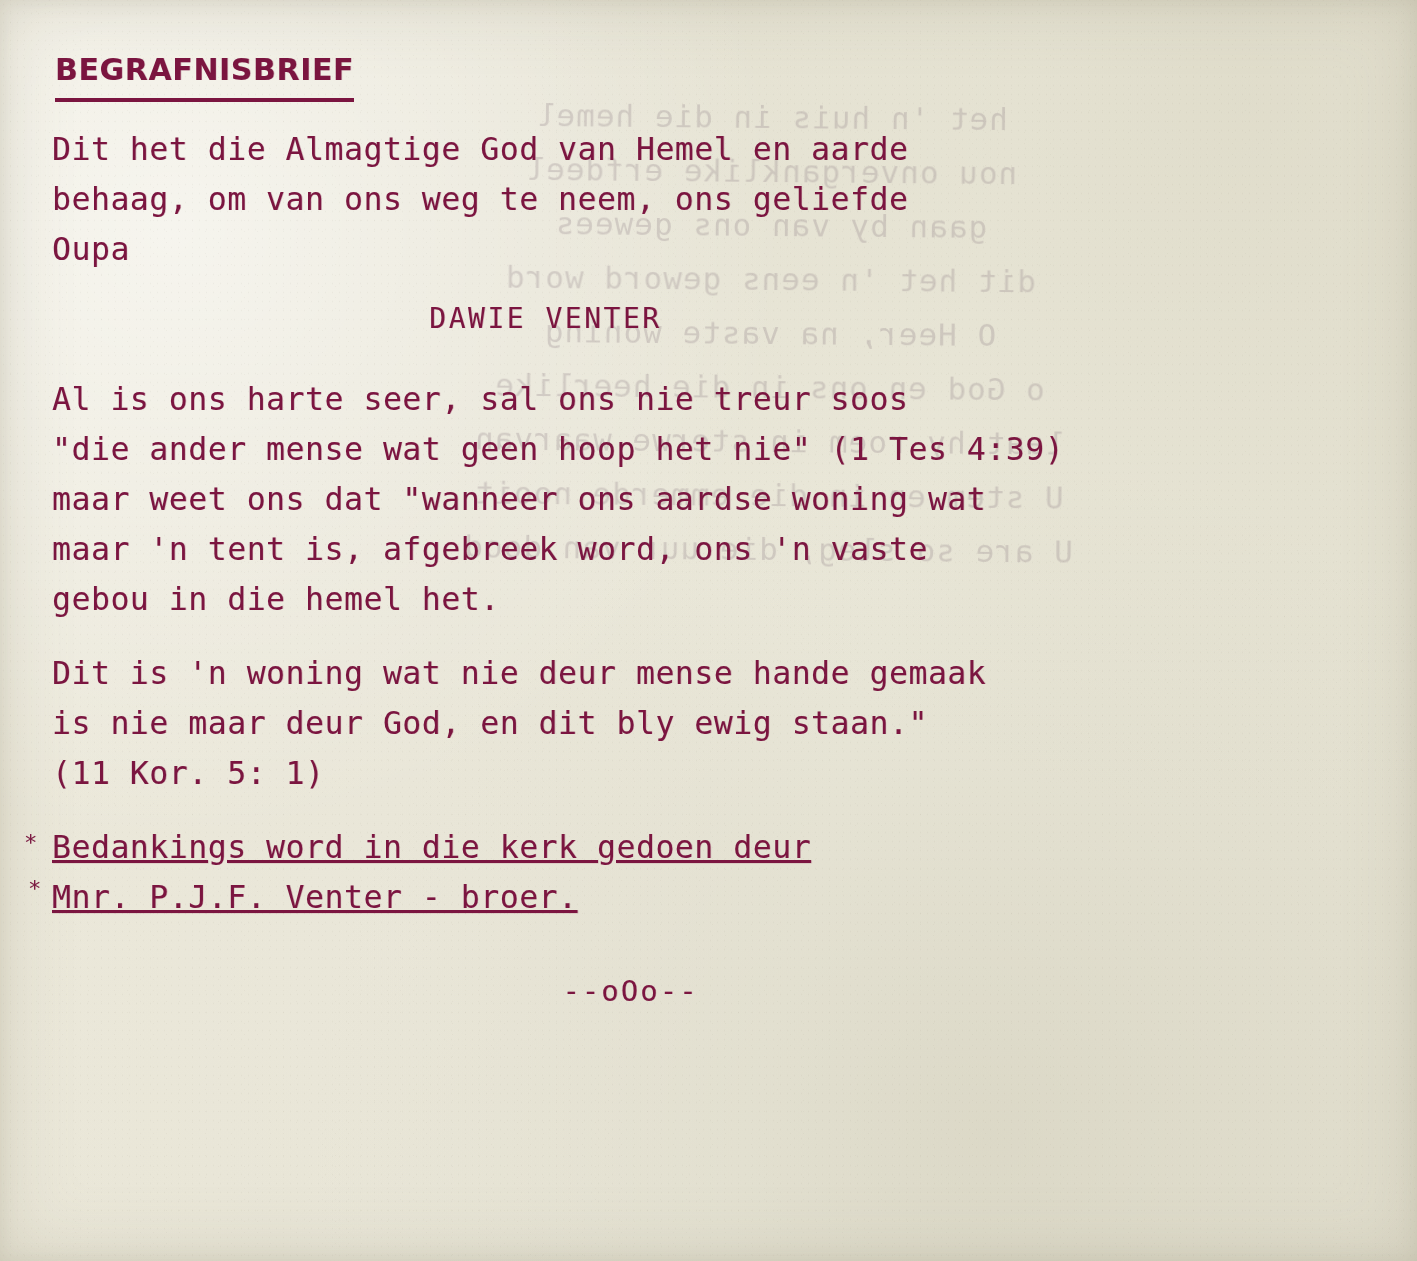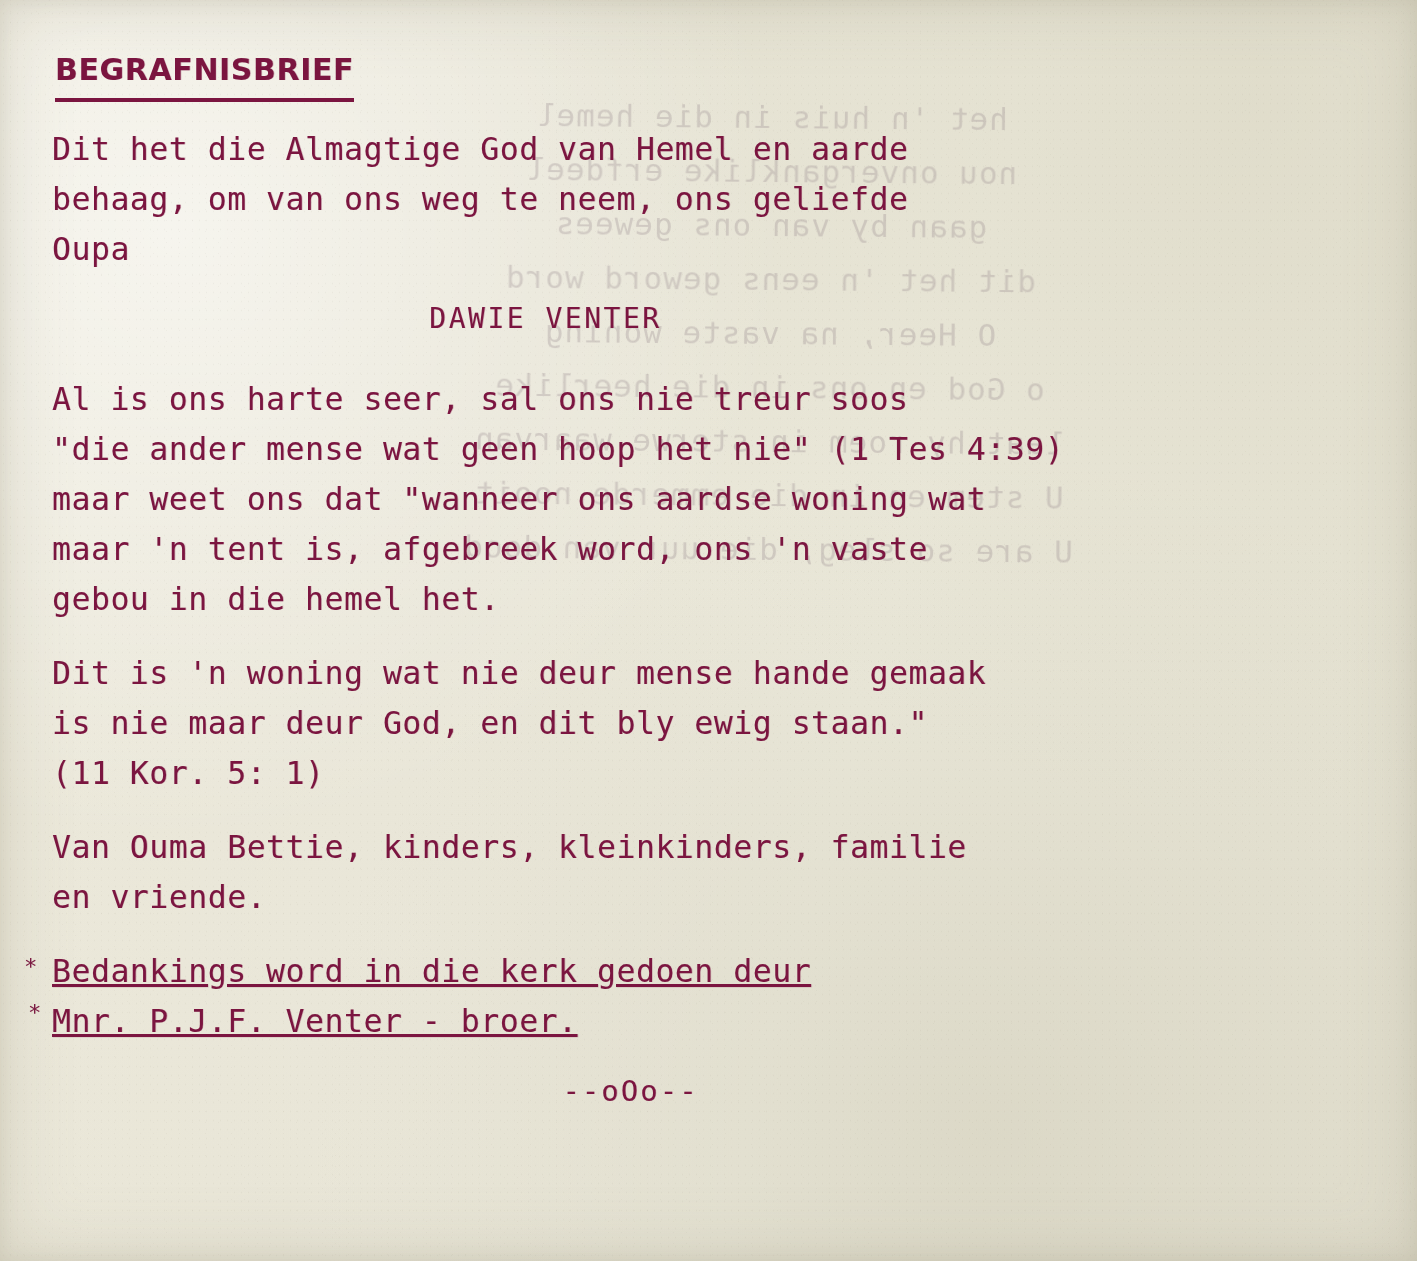--- a/index.html
+++ b/index.html
@@ -117,21 +117,21 @@
     font-size: 22px;
     line-height: 1;
   }
   .mark.m1 { left: -28px; top: 10px; }
   .mark.m2 { left: -24px; top: 56px; }
 
   .ooo {
     text-align: center;
     letter-spacing: 2px;
     font-size: 29px;
-    margin-top: 20px;
+    margin-top: 44px;
     padding-right: 160px;
   }
 </style>
 </head>
 <body>
 
 <div class="paper-grain"></div>
 <div class="paper-speckle"></div>
 
 <div class="bleed">het 'n huis in die hemel
@@ -158,22 +158,20 @@
     <p class="block">Al is ons harte seer, sal ons nie treur soos
 "die ander mense wat geen hoop het nie" (1 Tes 4:39)
 maar weet ons dat "wanneer ons aardse woning wat
 maar 'n tent is, afgebreek word, ons 'n vaste
 gebou in die hemel het.</p>
 
     <p class="block">Dit is 'n woning wat nie deur mense hande gemaak
 is nie maar deur God, en dit bly ewig staan."
 (11 Kor. 5: 1)</p>
 
-    <p class="block">Van Ouma Bettie, kinders, kleinkinders, familie
-en vriende.</p>
 
     <div class="thanks">
       <span class="mark m1">*</span>
       <span class="mark m2">*</span>
       <p class="block" style="margin-bottom:0;text-decoration:underline;">Bedankings word in die kerk gedoen deur
 Mnr. P.J.F. Venter - broer.</p>
     </div>
 
     <div class="ooo">--oOo--</div>
   </div>

